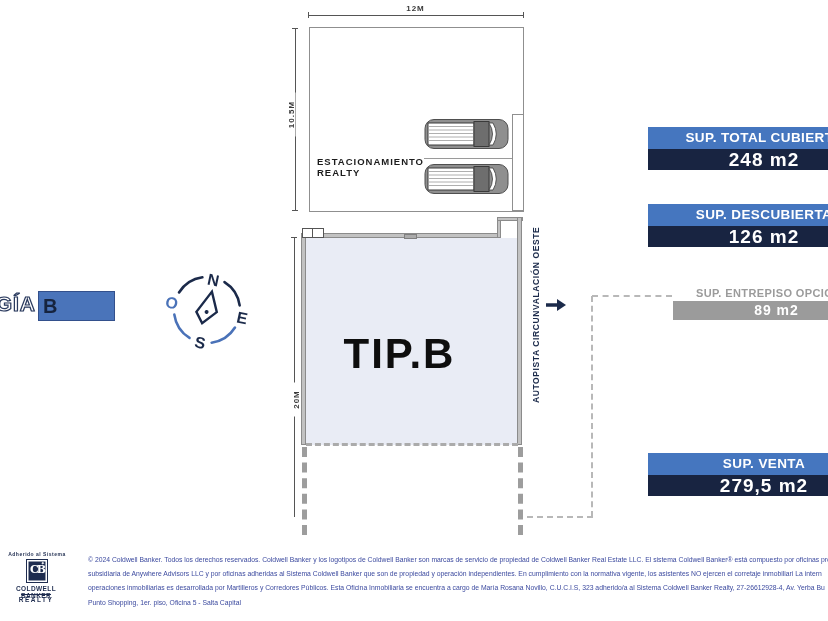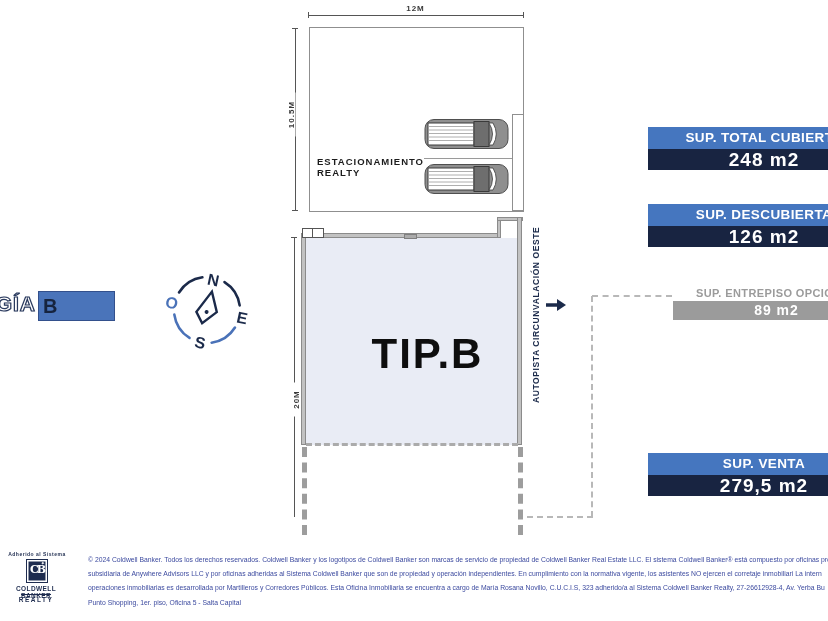--- a/index.html
+++ b/index.html
@@ -130,21 +130,21 @@
   <div class="abs wall" style="left:301px;top:233px;width:200px;height:5px;"></div>
   <div class="abs wall" style="left:497px;top:217px;width:4px;height:21px;"></div>
   <div class="abs wall" style="left:497px;top:217px;width:26px;height:4px;"></div>
   <div class="abs wall" style="left:517px;top:217px;width:5px;height:228px;"></div>
   <div class="abs wall" style="left:301px;top:233px;width:5px;height:212px;"></div>
   <div class="abs door" style="left:302px;top:228px;width:22px;height:10px;">
     <div class="door-inner"></div>
   </div>
   <div class="abs tab" style="left:404px;top:234px;width:13px;height:5px;"></div>
 
-  <div class="abs unit-title" style="left:322px;top:330px;width:211px;">TIP.B</div>
+  <div class="abs unit-title" style="left:294px;top:330px;width:211px;">TIP.B</div>
 
   <div class="abs dash-floor" style="left:306px;top:443px;width:212px;"></div>
   <div class="abs dash-wall" style="left:302px;top:447px;height:88px;"></div>
   <div class="abs dash-wall" style="left:518px;top:447px;height:88px;"></div>
 
   <div class="abs highway-text" style="left:531px;top:212px;">AUTOPISTA CIRCUNVALACIÓN OESTE</div>
   <div class="abs" style="left:546px;top:298px;width:20px;height:14px;">
     <svg width="20" height="14" viewBox="0 0 20 14">
       <line x1="0" y1="7" x2="13" y2="7" stroke="#1b2a4a" stroke-width="3.5"></line>
       <polygon points="11,1 20,7 11,13" fill="#1b2a4a"></polygon>

